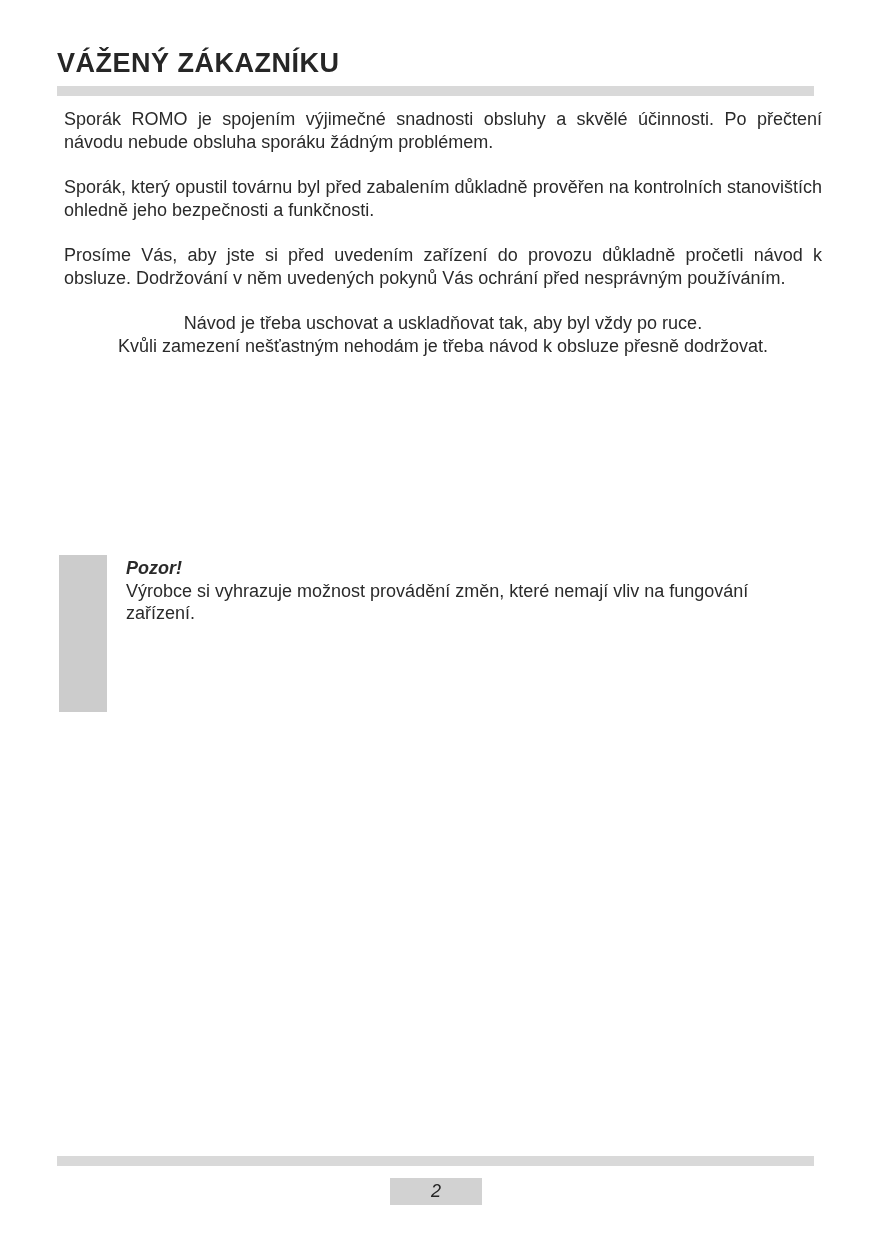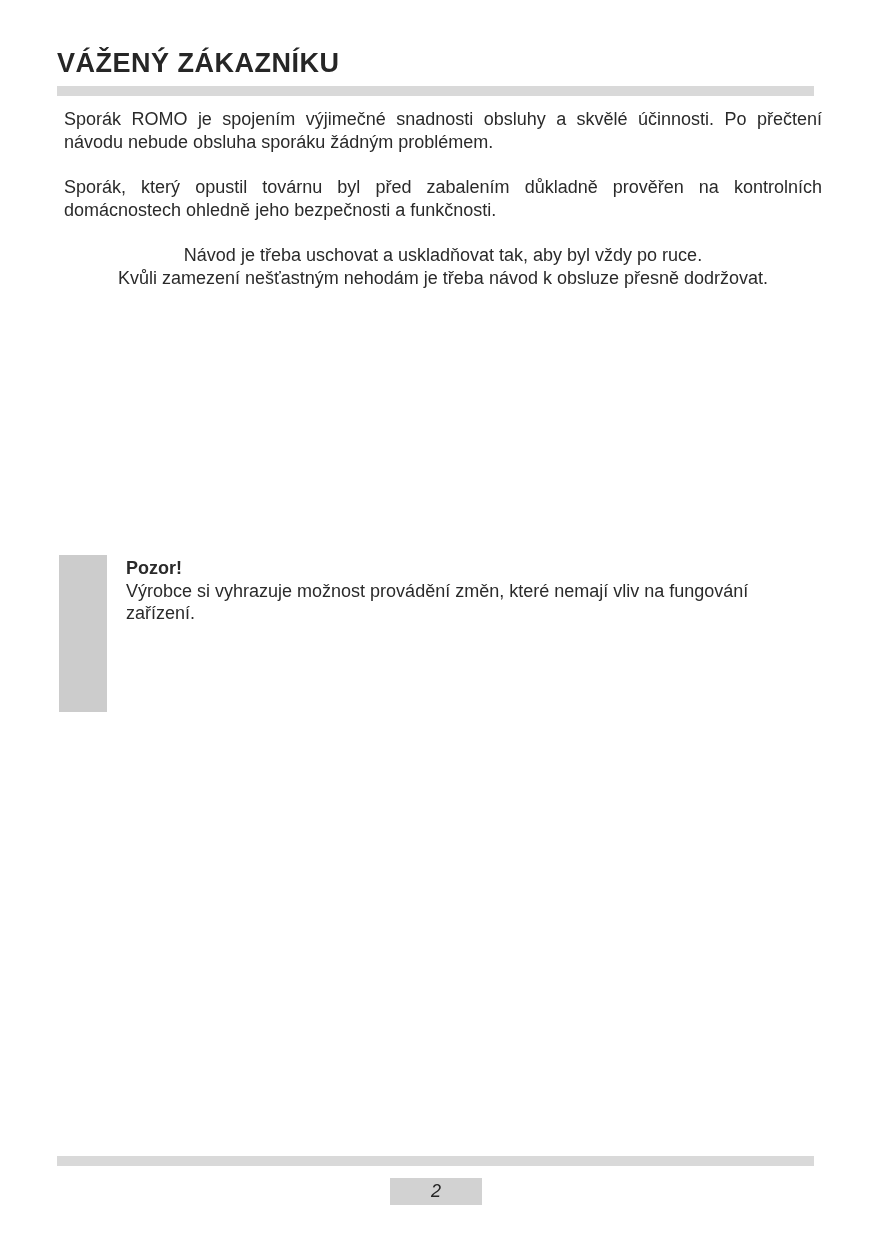--- a/index.html
+++ b/index.html
@@ -65,20 +65,21 @@
   .notice-content {
     position: absolute;
     left: 126px;
     top: 2px;
     width: 690px;
     font-size: 18px;
     line-height: 22.5px;
   }
   .notice-heading {
     font-weight: bold;
+    font-style: italic;
   }
   .notice-content p { margin: 0 0 23px 0; }
   .notice-content p.no-gap { margin-bottom: 7px; }
   .page-number-box {
     position: absolute;
     left: 390px;
     top: 1178px;
     width: 92px;
     height: 27px;
     background: #d2d2d2;
@@ -94,21 +95,22 @@
 <body>
 
 <div class="page">
 
   <h1 class="page-title">VÁŽENÝ ZÁKAZNÍKU</h1>
 
   <div class="divider-bar divider-top"></div>
 
   <div class="intro">
     <p>Sporák ROMO je spojením výjimečné snadnosti obsluhy a skvělé účinnosti. Po přečtení návodu nebude obsluha sporáku žádným problémem.</p>
-    <p>Sporák, který opustil továrnu byl před zabalením důkladně prověřen na kontrolních domácnostech ohledně jeho bezpečnosti a funkčnosti.</p>
+    <p>Sporák, který opustil továrnu byl před zabalením důkladně prověřen na kontrolních stanovištích ohledně jeho bezpečnosti a funkčnosti.</p>
+    <p>Prosíme Vás, aby jste si před uvedením zařízení do provozu důkladně pročetli návod k obsluze. Dodržování v něm uvedených pokynů Vás ochrání před nesprávným používáním.</p>
     <div class="note-lines">
       <div>Návod je třeba uschovat a uskladňovat tak, aby byl vždy po ruce.</div>
       <div>Kvůli zamezení nešťastným nehodám je třeba návod k obsluze přesně dodržovat.</div>
     </div>
   </div>
 
   <div class="notice">
     <div class="notice-sidebar"></div>
     <div class="notice-content">
       <div class="notice-heading">Pozor!</div>

